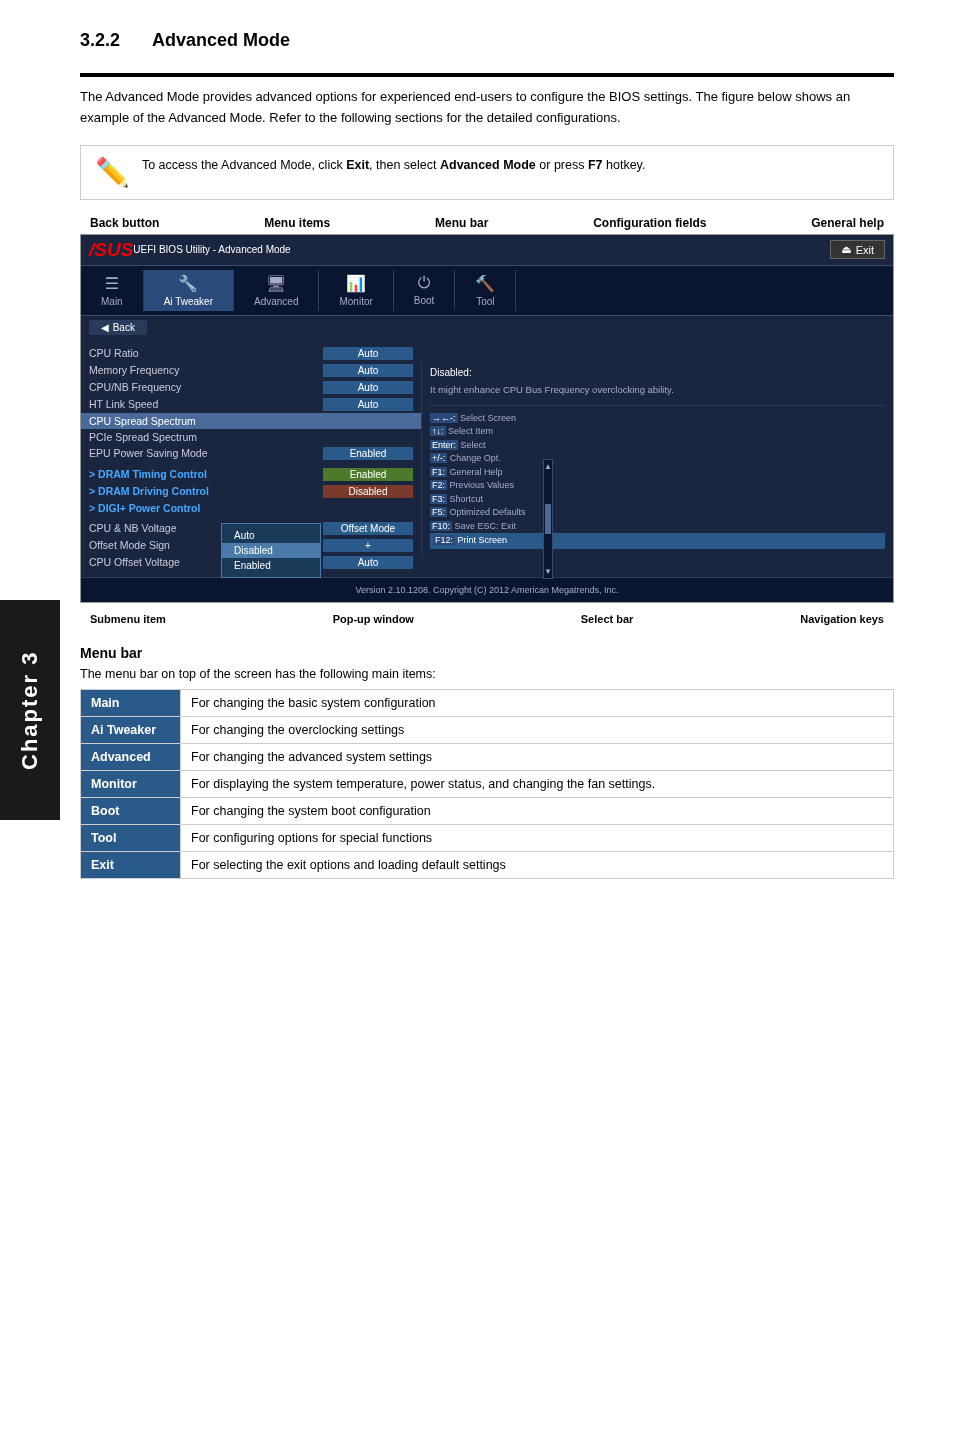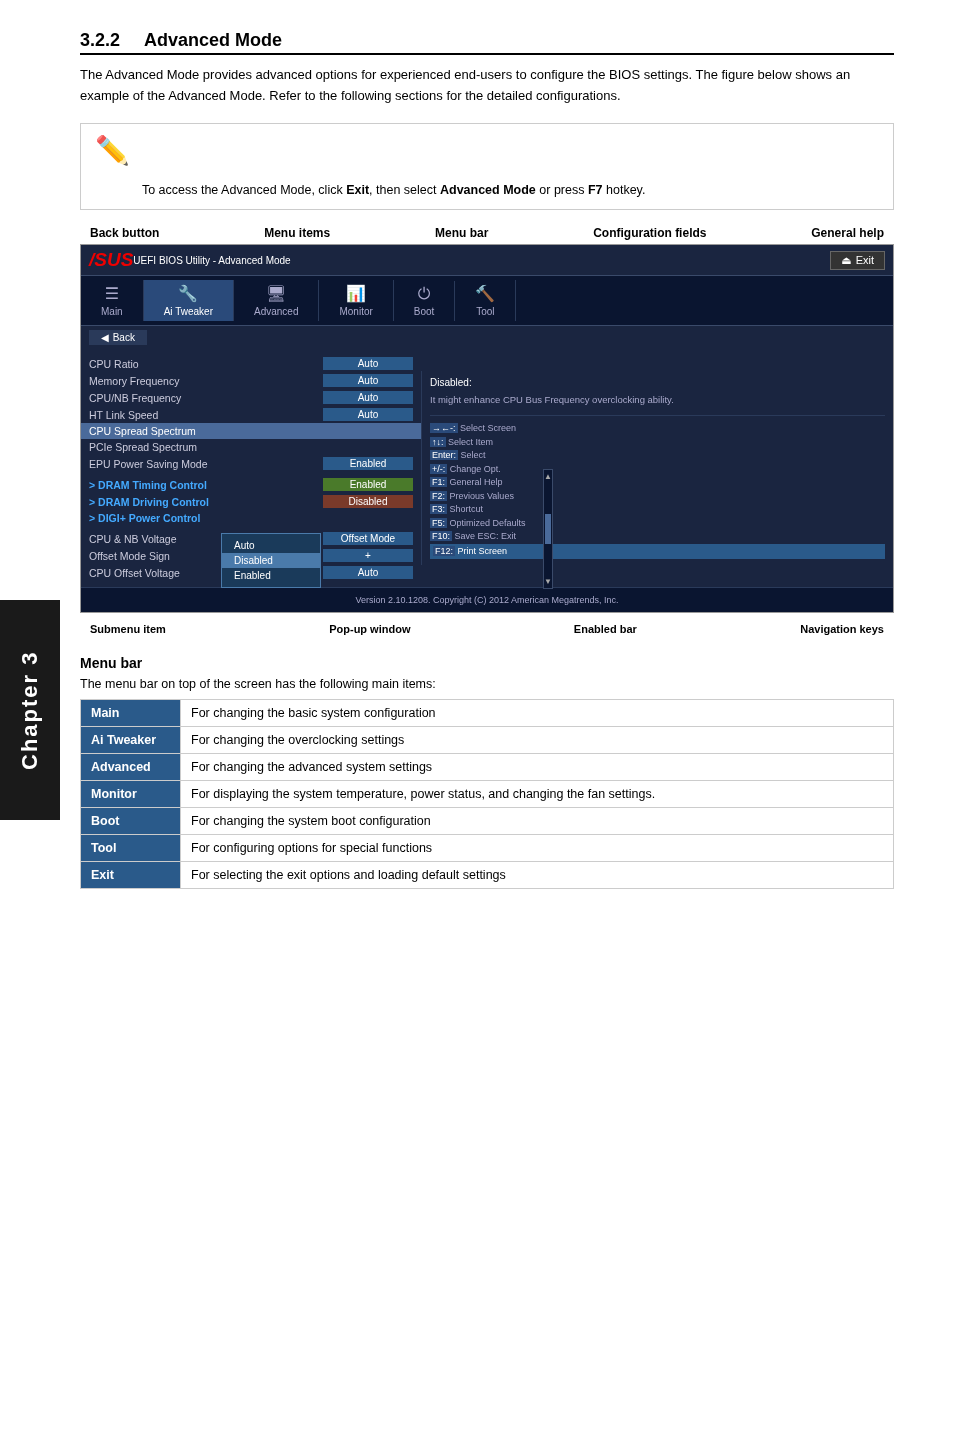--- a/index.html
+++ b/index.html
@@ -30,24 +30,24 @@
       transform: rotate(180deg);
       font-size: 22px;
       font-weight: bold;
       letter-spacing: 2px;
     }
 
     
     .section-heading {
       display: flex;
       align-items: baseline;
-      gap: 24px;
+      gap: 32px;
       margin-bottom: 10px;
-      border-bottom: 2px solid #000000;
-      padding-bottom: 2px;
+      border-bottom: 4px solid #000000;
+      padding-bottom: 22px;
     }
     .section-number {
       font-size: 18px;
       font-weight: bold;
     }
     .section-title {
       font-size: 18px;
       font-weight: bold;
     }
     .section-description {
@@ -67,21 +67,20 @@
       background: #fff;
     }
     .note-icon {
       font-size: 28px;
       color: #555;
       min-width: 30px;
     }
     .note-text {
       font-size: 12.5px;
       line-height: 1.5;
-      margin-top: 47px;
     }
     .note-text strong { font-weight: bold; }
 
     
     .diagram-labels-row {
       display: flex;
       justify-content: space-between;
       margin-bottom: 4px;
       font-size: 12px;
       font-weight: bold;
@@ -526,21 +525,21 @@
       </div>
     </div>
 
     
     <div class="bios-version-bar">Version 2.10.1208.  Copyright (C) 2012 American Megatrends, Inc.</div>
   </div>
 
   <div class="diagram-anno-row">
     <span>Submenu item</span>
     <span>Pop-up window</span>
-    <span>Enabled bar</span>
+    <span>Select bar</span>
     <span>Navigation keys</span>
   </div>
 
   <div class="menubar-section">
     <h3 class="menubar-title">Menu bar</h3>
     <p class="menubar-subtitle">The menu bar on top of the screen has the following main items:</p>
     <table class="menu-table">
       <tbody id="menu-table-body">
       <tr>
             <td>Main</td>

